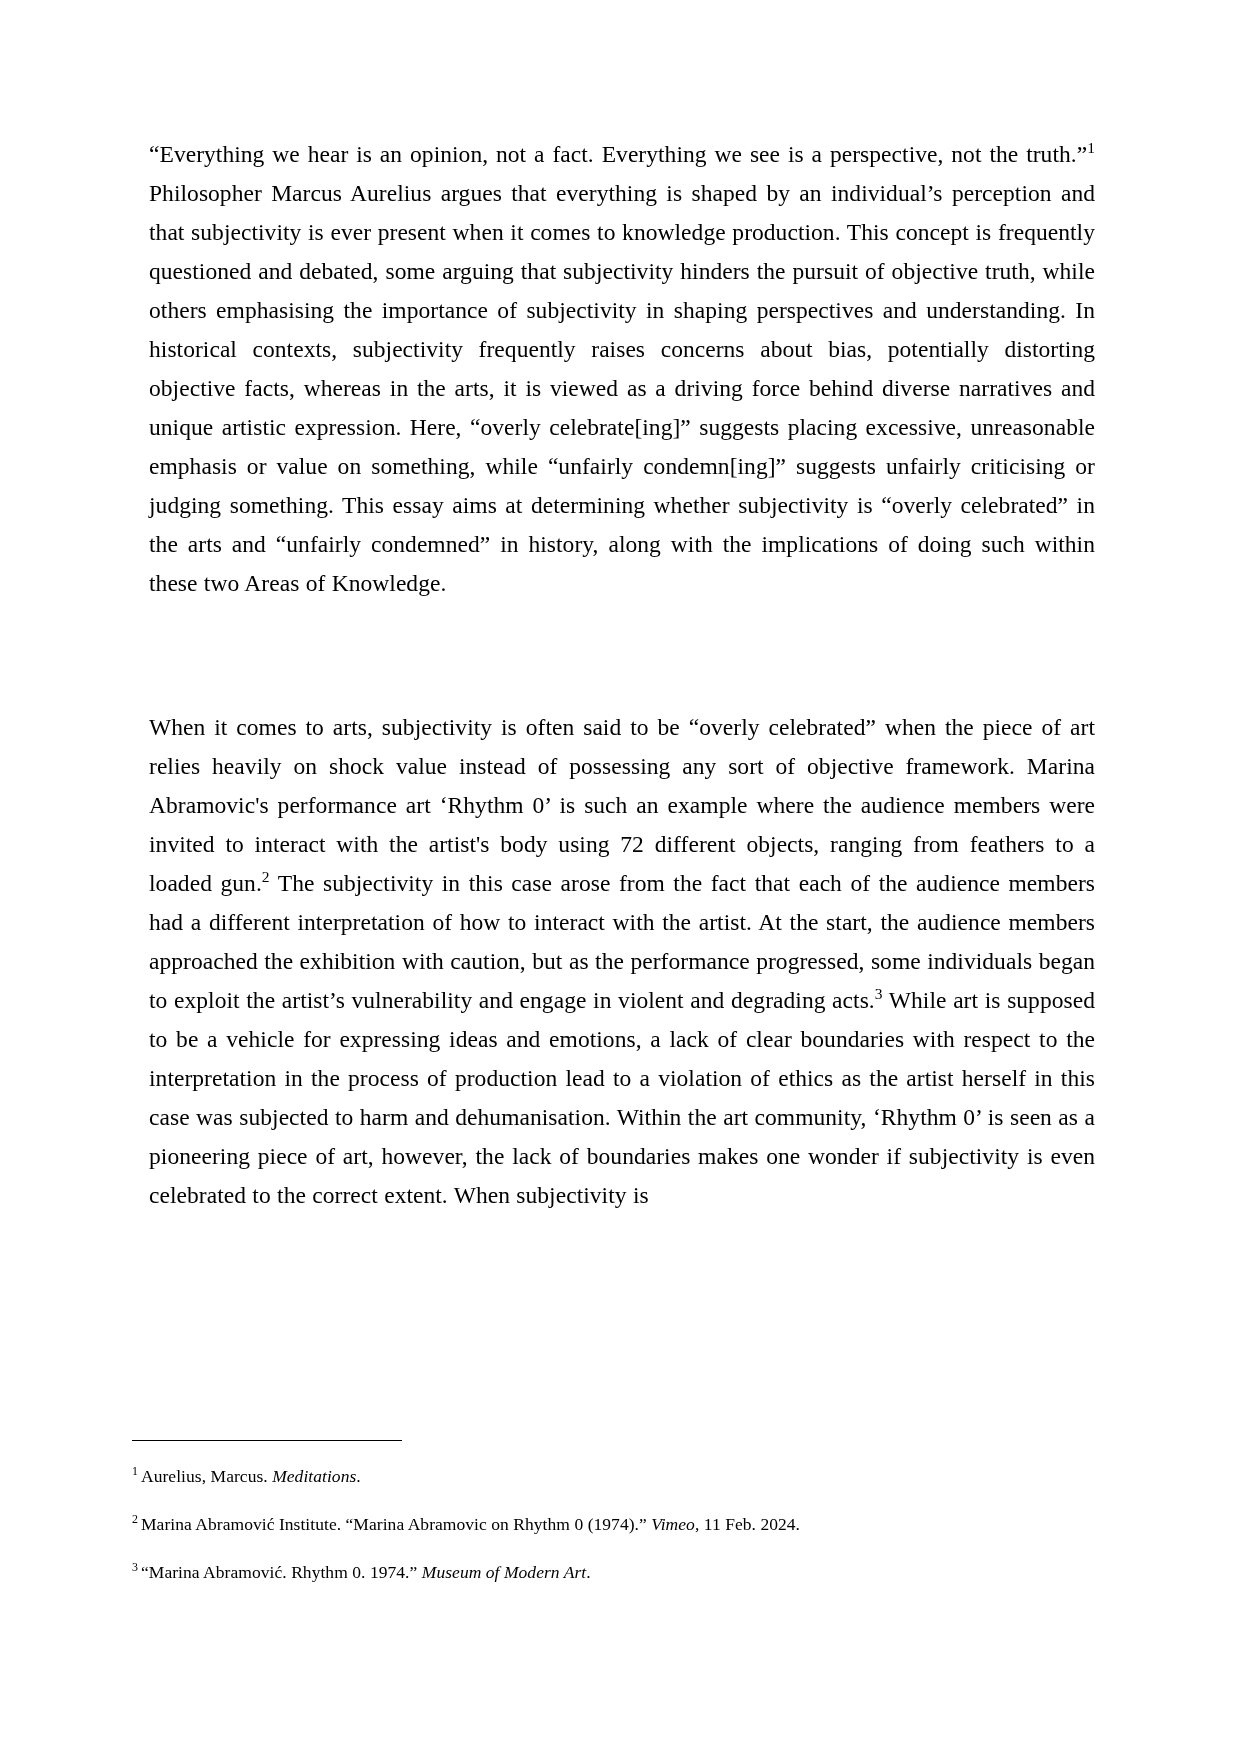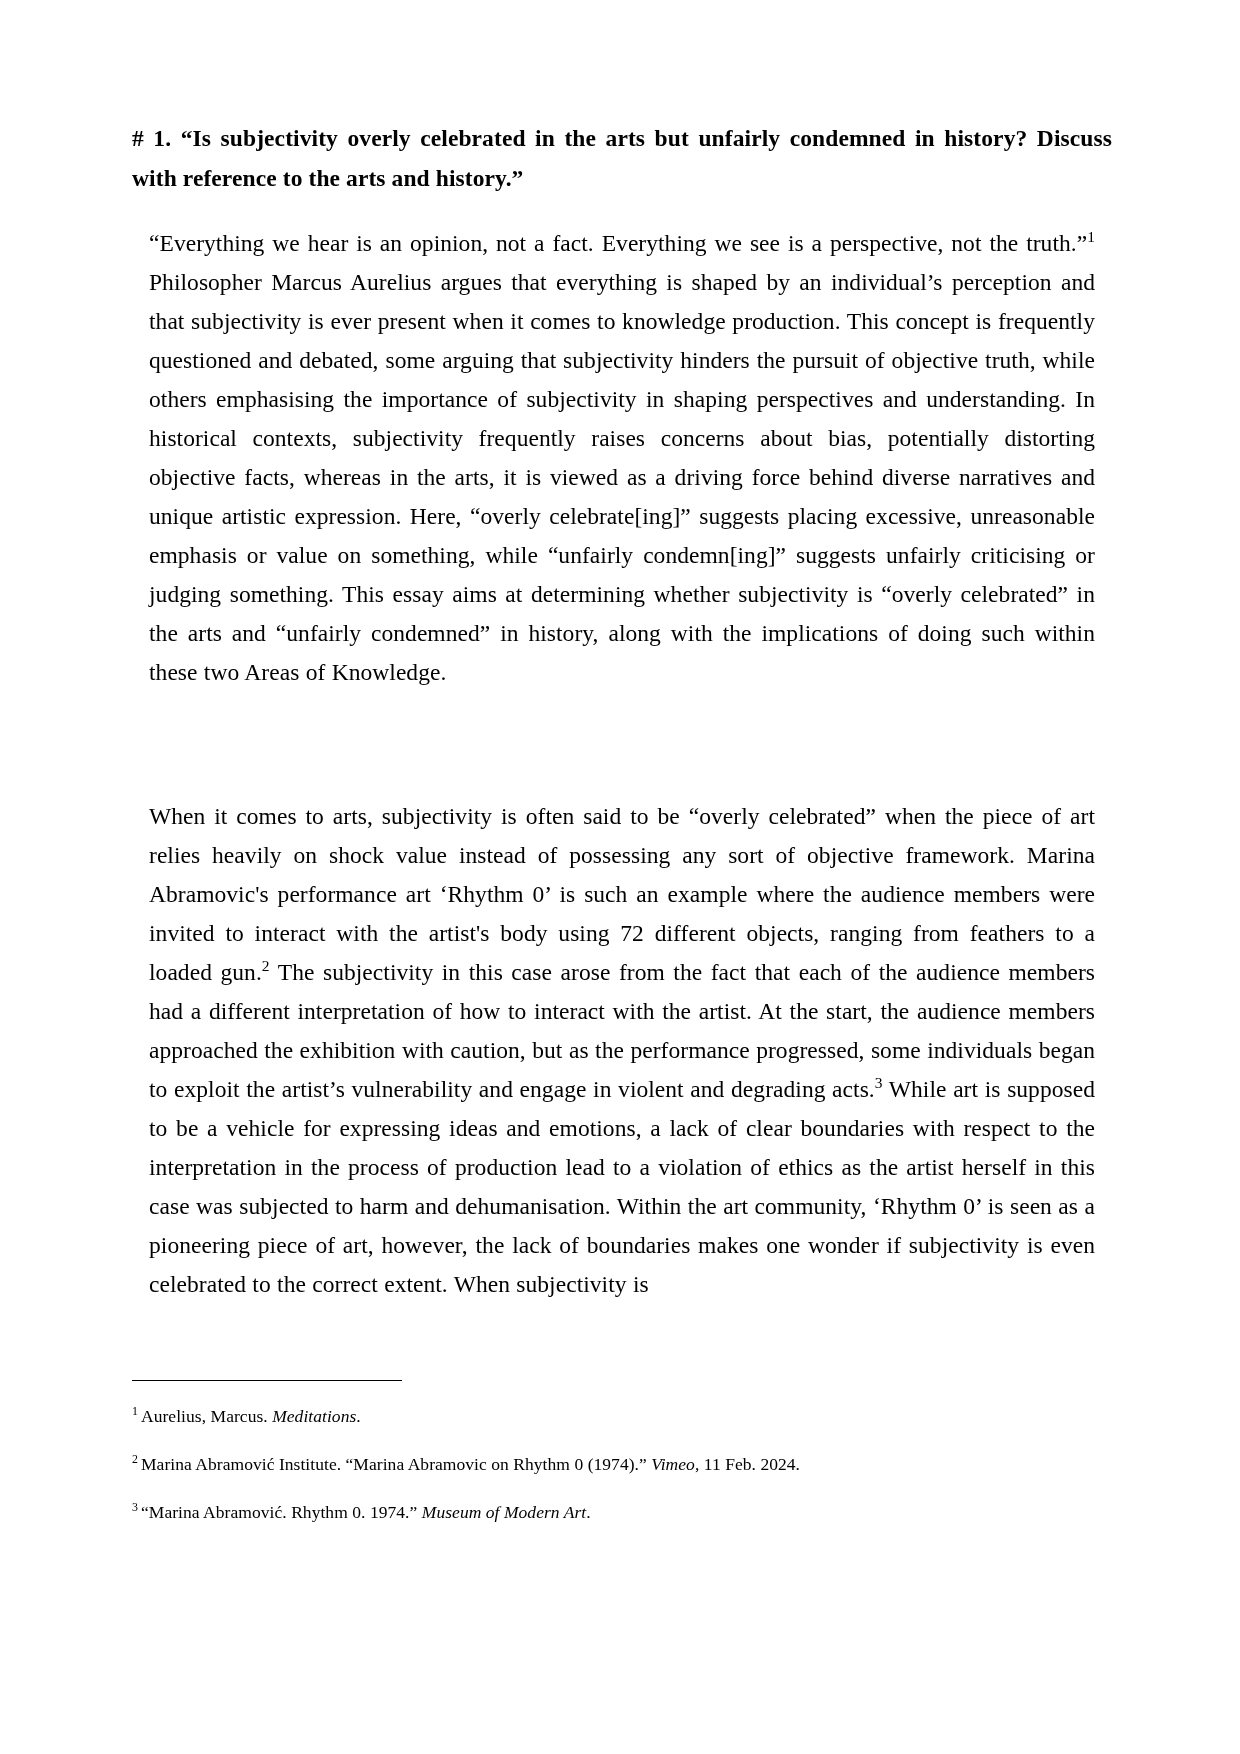--- a/index.html
+++ b/index.html
@@ -44,21 +44,21 @@
     height: 71px;
   }
   sup.fn-ref {
     font-size: 0.66em;
     vertical-align: super;
     line-height: 0;
   }
   .footnotes {
     position: absolute;
     left: 132px;
-    top: 1380px;
+    top: 1440px;
     width: 980px;
   }
   .fn-rule {
     width: 270px;
     height: 0;
     border: none;
     border-top: 1.6px solid #000000;
     margin: 0 0 22px 0;
   }
   .fn-item {
@@ -79,21 +79,20 @@
   }
   .it {
     font-style: italic;
   }
 </style>
 </head>
 <body>
 
 <div class="page">
 
-  <h1 class="doc-heading"># 1. “Is subjectivity overly celebrated in the arts but unfairly condemned in history? Discuss with reference to the arts and history.”</h1>
 
   <p class="body-para">“Everything we hear is an opinion, not a fact. Everything we see is a perspective, not the truth.”<sup class="fn-ref">1</sup> Philosopher Marcus Aurelius argues that everything is shaped by an individual’s perception and that subjectivity is ever present when it comes to knowledge production. This concept is frequently questioned and debated, some arguing that subjectivity hinders the pursuit of objective truth, while others emphasising the importance of subjectivity in shaping perspectives and understanding. In historical contexts, subjectivity frequently raises concerns about bias, potentially distorting objective facts, whereas in the arts, it is viewed as a driving force behind diverse narratives and unique artistic expression. Here, “overly celebrate[ing]” suggests placing excessive, unreasonable emphasis or value on something, while “unfairly condemn[ing]” suggests unfairly criticising or judging something. This essay aims at determining whether subjectivity is “overly celebrated” in the arts and “unfairly condemned” in history, along with the implications of  doing such within these two Areas of Knowledge.</p>
 
   <div class="para-gap"></div>
 
   <p class="body-para">When it comes to arts, subjectivity is often said to be “overly celebrated” when the piece of art relies heavily on shock value instead of possessing any sort of objective framework. Marina Abramovic's performance art ‘Rhythm 0’ is such an example where the audience members were invited to interact with the artist's body using 72 different objects, ranging from feathers to a loaded gun.<sup class="fn-ref">2</sup> The subjectivity in this case arose from the fact that each of the audience members had a different interpretation of how to interact with the artist. At the start, the audience members approached the exhibition with caution, but as the performance progressed, some individuals began to exploit the artist’s vulnerability and engage in violent and degrading acts.<sup class="fn-ref">3</sup> While art is supposed to be a vehicle for expressing ideas and emotions, a lack of clear boundaries with respect to the interpretation in the process of production lead to a violation of ethics as the artist herself in this case was subjected to harm and dehumanisation. Within the art community, ‘Rhythm 0’ is seen as a pioneering piece of art, however, the lack of boundaries makes one wonder if subjectivity is even celebrated to the correct extent. When subjectivity is</p>
 
   <div class="footnotes">
     <hr class="fn-rule">
     <div class="fn-item"><sup class="fn-num">1</sup>Aurelius, Marcus. <span class="it">Meditations</span>.</div>

